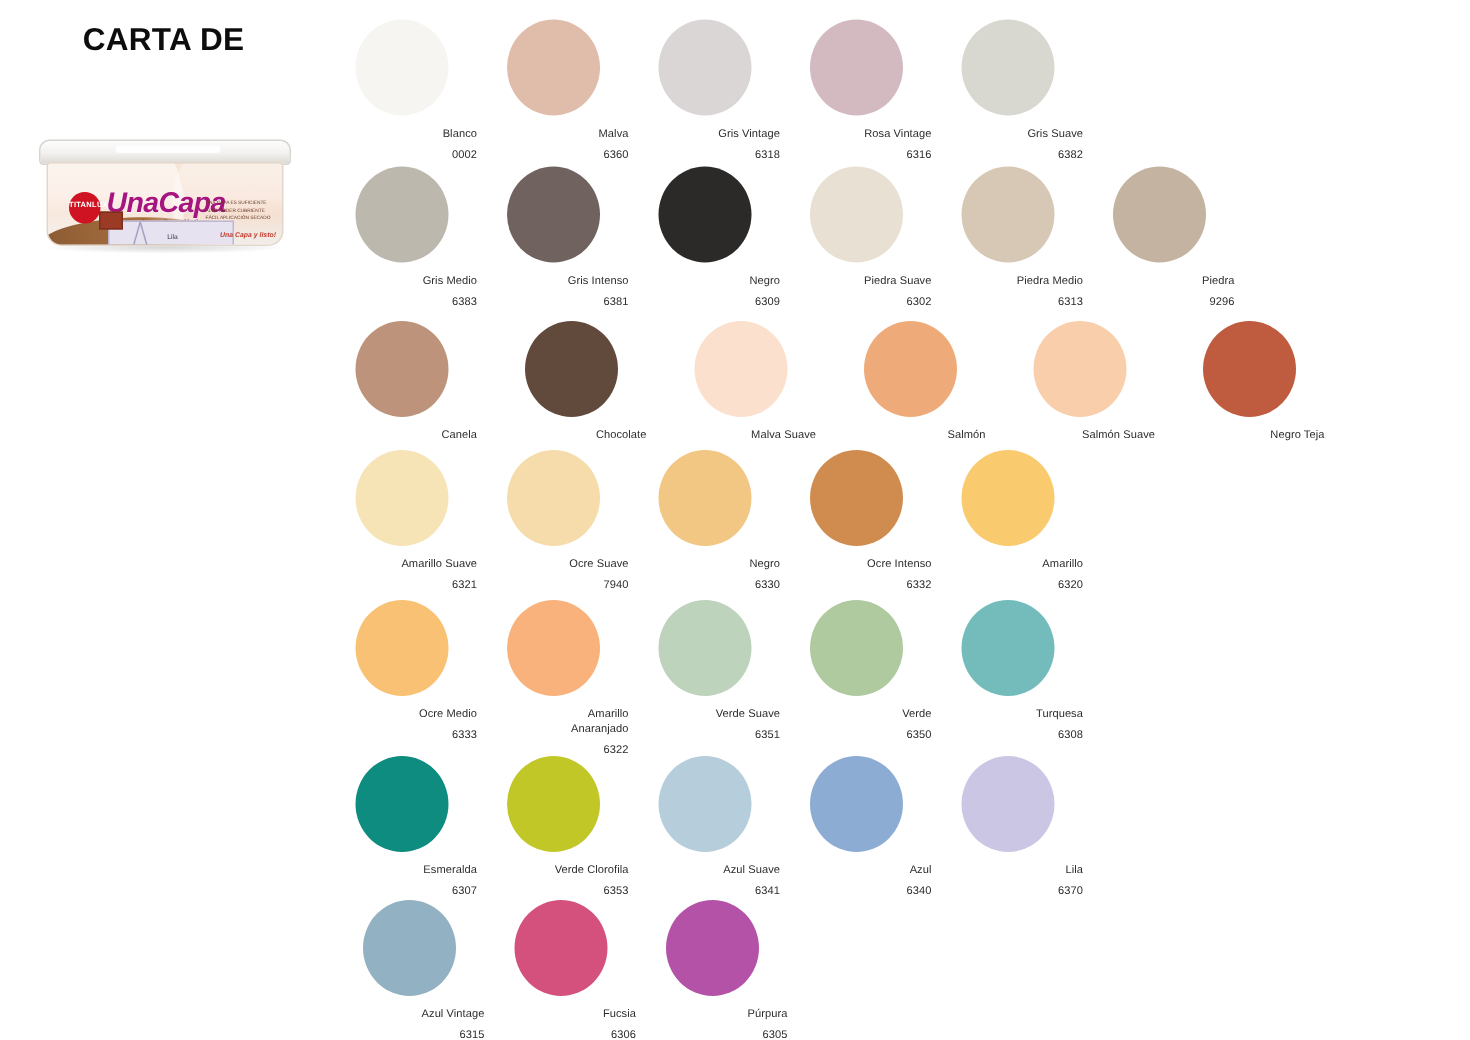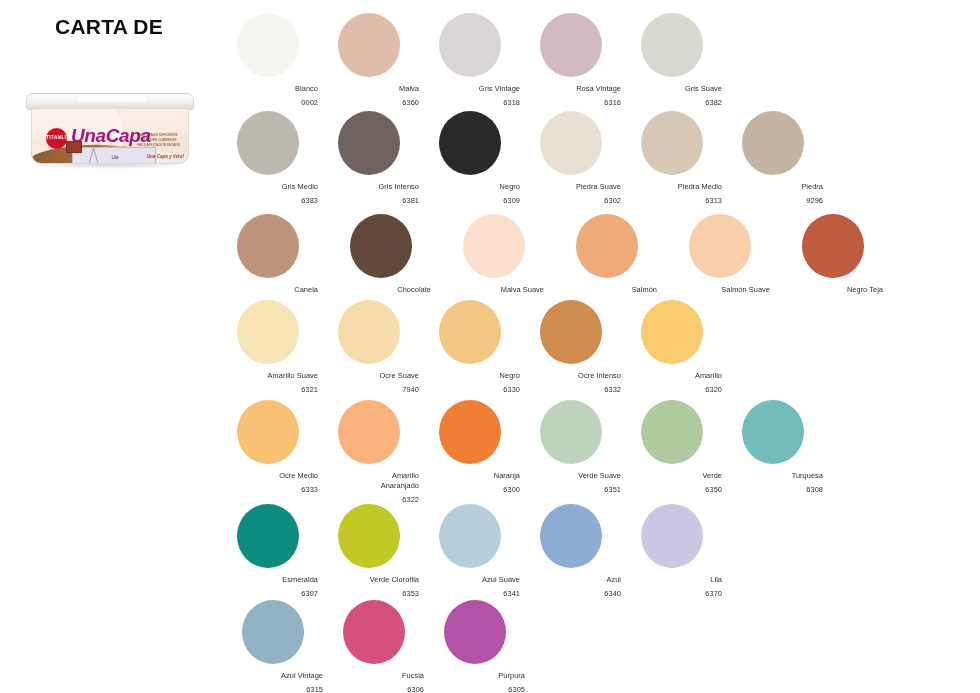--- a/index.html
+++ b/index.html
@@ -400,25 +400,20 @@
         <div class="swatch-name">Ocre Medio</div>
         <div class="swatch-code">6333</div>
       </div>
       <div class="swatch-cell">
         <div class="swatch-disc" style="background: rgb(249, 178, 124);"></div>
         <div class="swatch-name">Amarillo
 Anaranjado</div>
         <div class="swatch-code">6322</div>
       </div>
       <div class="swatch-cell">
-        <div class="swatch-disc" style="background: rgb(240, 126, 52);"></div>
-        <div class="swatch-name">Naranja</div>
-        <div class="swatch-code">6300</div>
-      </div>
-      <div class="swatch-cell">
         <div class="swatch-disc" style="background: rgb(189, 211, 188);"></div>
         <div class="swatch-name">Verde Suave</div>
         <div class="swatch-code">6351</div>
       </div>
       <div class="swatch-cell">
         <div class="swatch-disc" style="background: rgb(176, 202, 159);"></div>
         <div class="swatch-name">Verde</div>
         <div class="swatch-code">6350</div>
       </div>
       <div class="swatch-cell">

